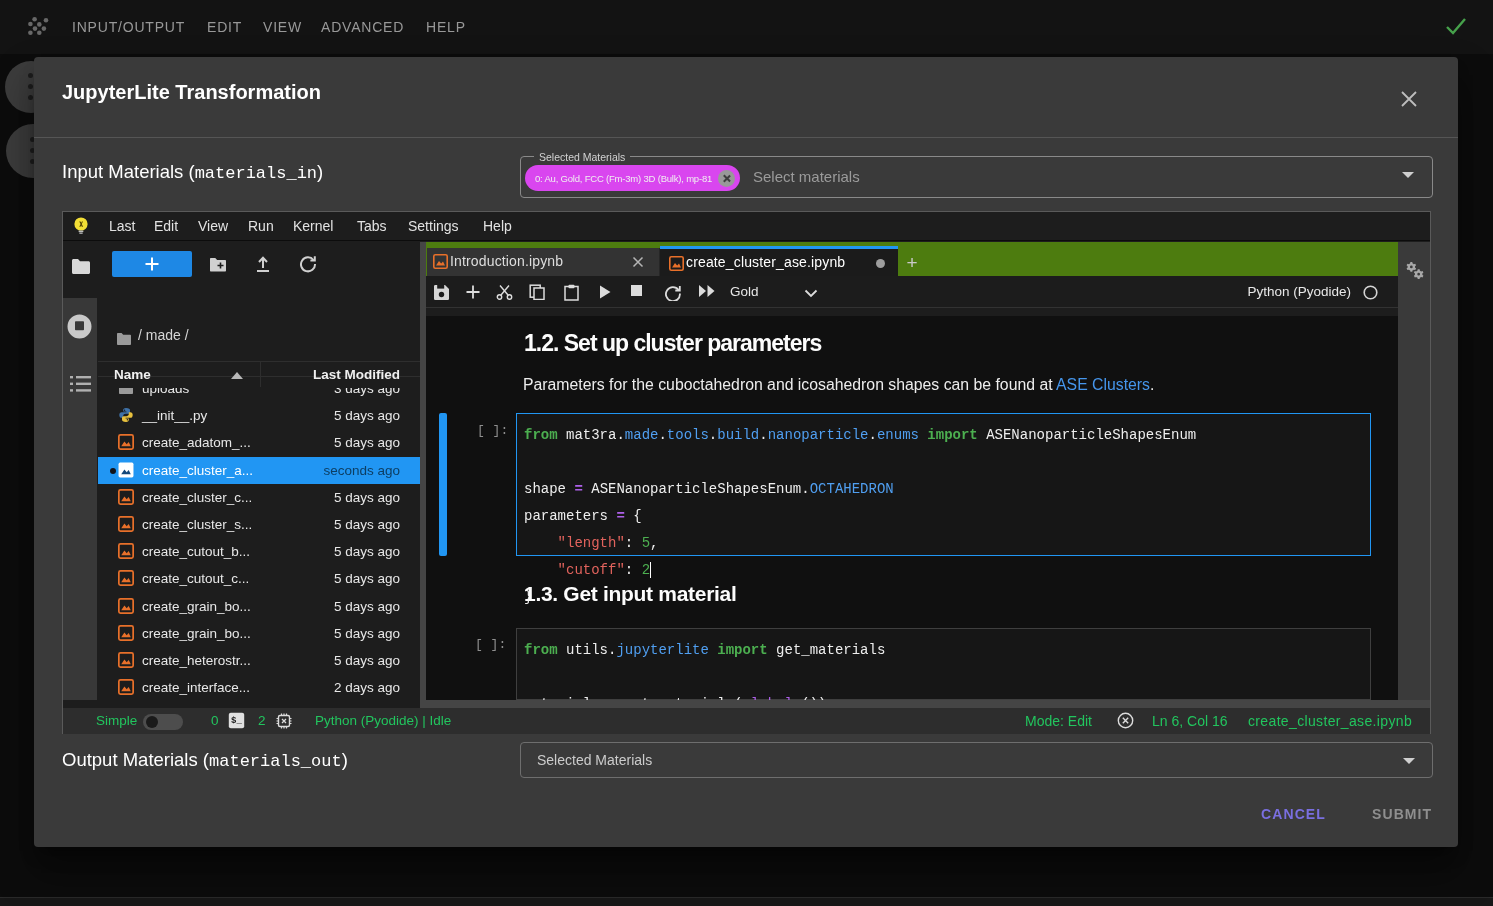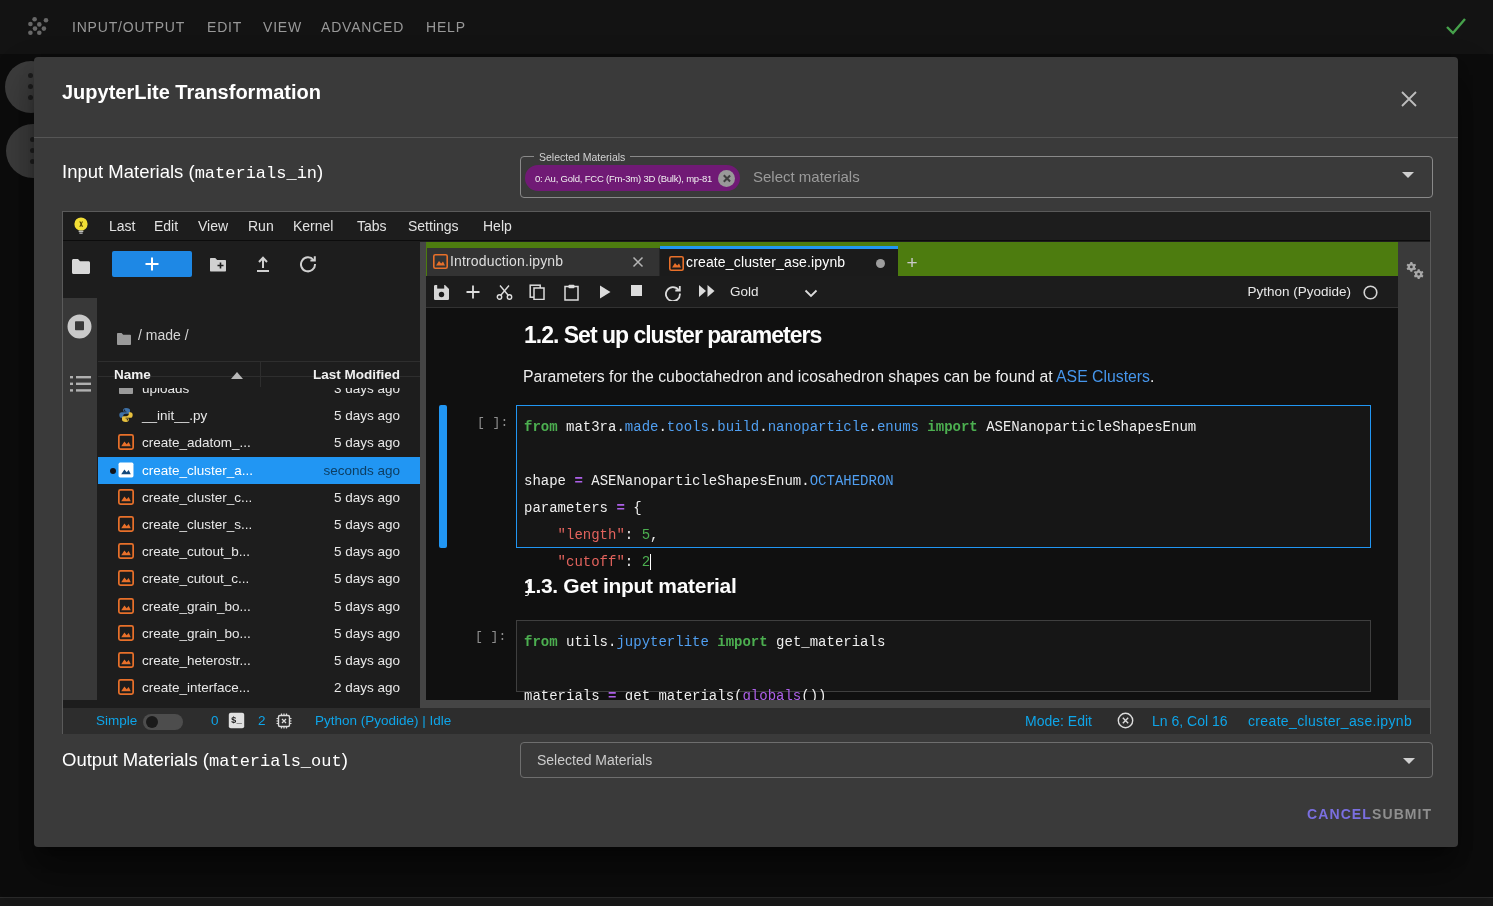--- a/index.html
+++ b/index.html
@@ -24,21 +24,21 @@
 #mdivider { left:0; top:80px; width:1424px; height:1px; background:rgba(255,255,255,0.14); }
 .iolabel { font-size:18.5px; color:#fff; }
 .iolabel .mono { font-size:17px; }
 
 
 .fieldset { position:absolute; border:1px solid #898989; border-radius:4px; }
 .fieldset .notch { position:absolute; top:-6px; left:13px; background:#3a3a3a; padding:0 5px; font-size:10.5px; color:#d2d2d2; line-height:12px; }
 .selarrow { position:absolute; width:0; height:0; border-left:6px solid transparent; border-right:6px solid transparent; border-top:6px solid #cfcfcf; }
 
 
-#chip { position:absolute; left:4px; top:8px; height:26px; border-radius:13px; background:#701a75; color:#f0f0f0; font-size:9.5px; letter-spacing:-0.2px; display:flex; align-items:center; padding:0 5px 0 10px; }
+#chip { position:absolute; left:4px; top:8px; height:26px; border-radius:13px; background:#d946ef; color:#f0f0f0; font-size:9.5px; letter-spacing:-0.2px; display:flex; align-items:center; padding:0 5px 0 10px; }
 #chip .del { width:17px; height:17px; border-radius:50%; background:#999; margin-left:6px; position:relative; }
 #chip .del:before, #chip .del:after { content:""; position:absolute; left:8px; top:4px; width:1.6px; height:9px; background:#3e3e3e; }
 #chip .del:before { transform:rotate(45deg); }
 #chip .del:after { transform:rotate(-45deg); }
 
 
 #jp { left:28px; top:154px; width:1369px; height:523px; background:#1d1d1d; border:1px solid #5a5a5a; }
 #jpmenu { left:0; top:0; width:1367px; height:29px; background:#1d1d1d; border-bottom:1px solid #0c0c0c; }
 #jpmenu .mi { position:absolute; top:6px; font-size:14px; color:#e2e2e2; }
 #leftstrip { left:0; top:30px; width:34px; height:466px; background:#383838; }
@@ -66,40 +66,40 @@
 
 #tabbar { position:absolute; left:0; top:0; width:972px; height:34px; background:#4d7c0f; }
 .tab { position:absolute; top:6px; height:28px; font-size:14px; letter-spacing:0.15px; color:#dedede; }
 #tab1 { left:1px; width:233px; background:#333; border-right:1px solid #262626; }
 #tab2 { top:4px; left:234px; width:238px; height:30px; background:#1b1b1b; border-top:3px solid #2196f3; color:#fff; }
 #tabplus { position:absolute; left:475px; top:10px; width:22px; height:22px; color:#c9c9c9; font-size:19px; text-align:center; line-height:21px; }
 
 #nbtoolbar { position:absolute; left:0; top:34px; width:972px; height:32px; background:#1c1c1c; border-bottom:1px solid #323232; }
 #nbtoolbar svg { position:absolute; top:8px; }
 
-#notebook { position:absolute; left:0; top:66px; width:972px; height:392px; background:#101010; }
+#notebook { position:absolute; left:0; top:74px; width:972px; height:392px; background:#101010; }
 .cell { position:absolute; left:90px; width:855px; background:#161616; }
 .prompt { position:absolute; font-family:"Liberation Mono",monospace; font-size:13px; color:#8f8f8f; }
 pre.code { font-family:"Liberation Mono",monospace; font-size:14px; line-height:27px; color:#eee; padding:8px 0 0 7px; }
 .kw { color:#4caf50; font-weight:bold; }
 .pr { color:#509ff1; }
 .op { color:#ad60e8; font-weight:bold; }
 .st { color:#e2635d; }
 .nu { color:#4caf50; }
 .bi { color:#ad60e8; }
 
 
-#jstatus { left:0px; top:496px; width:1367px; height:26px; background:#2d2d2d; font-size:13.5px; color:#0ea5e9; }
+#jstatus { left:0px; top:496px; width:1367px; height:26px; background:#2d2d2d; font-size:13.5px; color:#22c55e; }
 #jstatus div { position:absolute; top:5px; }
 
 
 #outlabel { left:28px; top:692px; }
 #outsel { left:486px; top:685px; width:913px; height:36px; border:1px solid #6e6e6e; border-radius:4px; color:#cccccc; font-size:14px; line-height:34px; padding-left:16px; }
 .btn { position:absolute; top:749px; font-size:14px; font-weight:bold; letter-spacing:1.1px; }
-#cancel { left:1227px; color:#7a6fe0;margin-left:46px; }
+#cancel { left:1227px; color:#7a6fe0; }
 #submit { left:1338px; color:#8f8f8f; }
 </style>
 </head>
 <body>
 
 <div class="abs" id="topbar">
   <svg class="abs" style="left:17px;top:8px" width="34" height="30" viewBox="0 0 34 30">
     <g fill="#686868">
       <circle cx="17.6" cy="11.3" r="2.3"></circle>
         <circle cx="29" cy="12.2" r="2.3"></circle>

